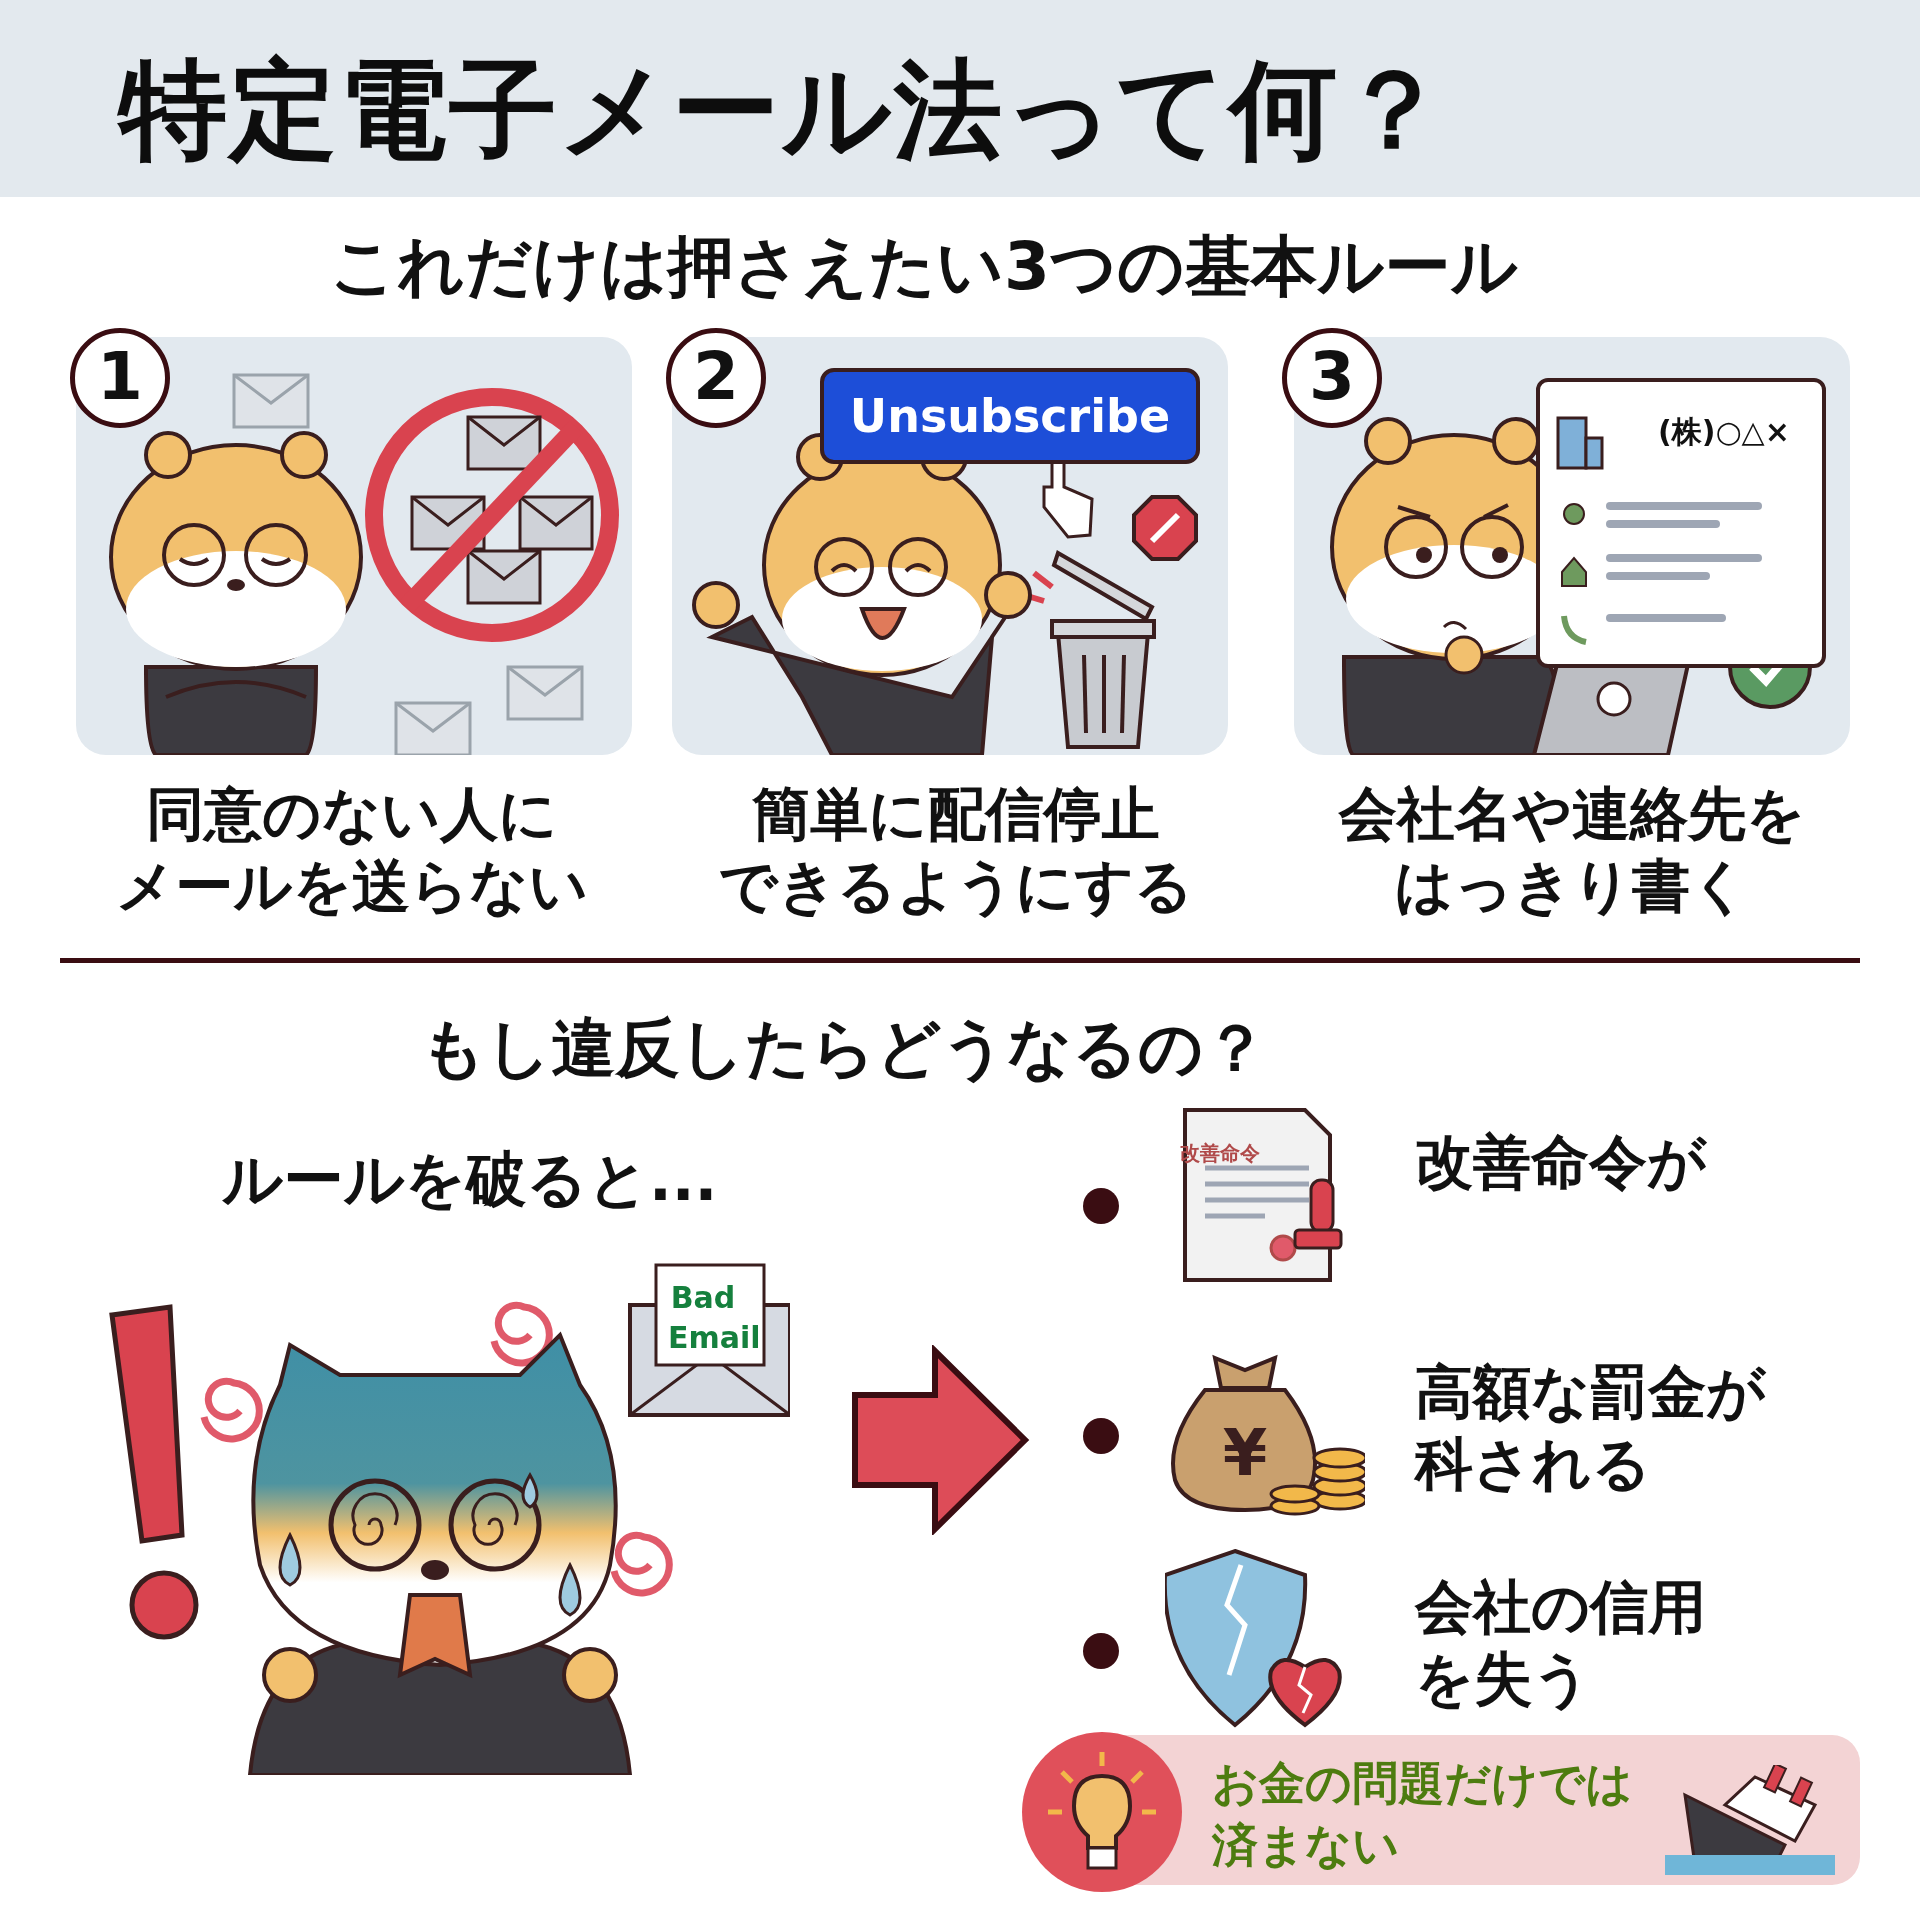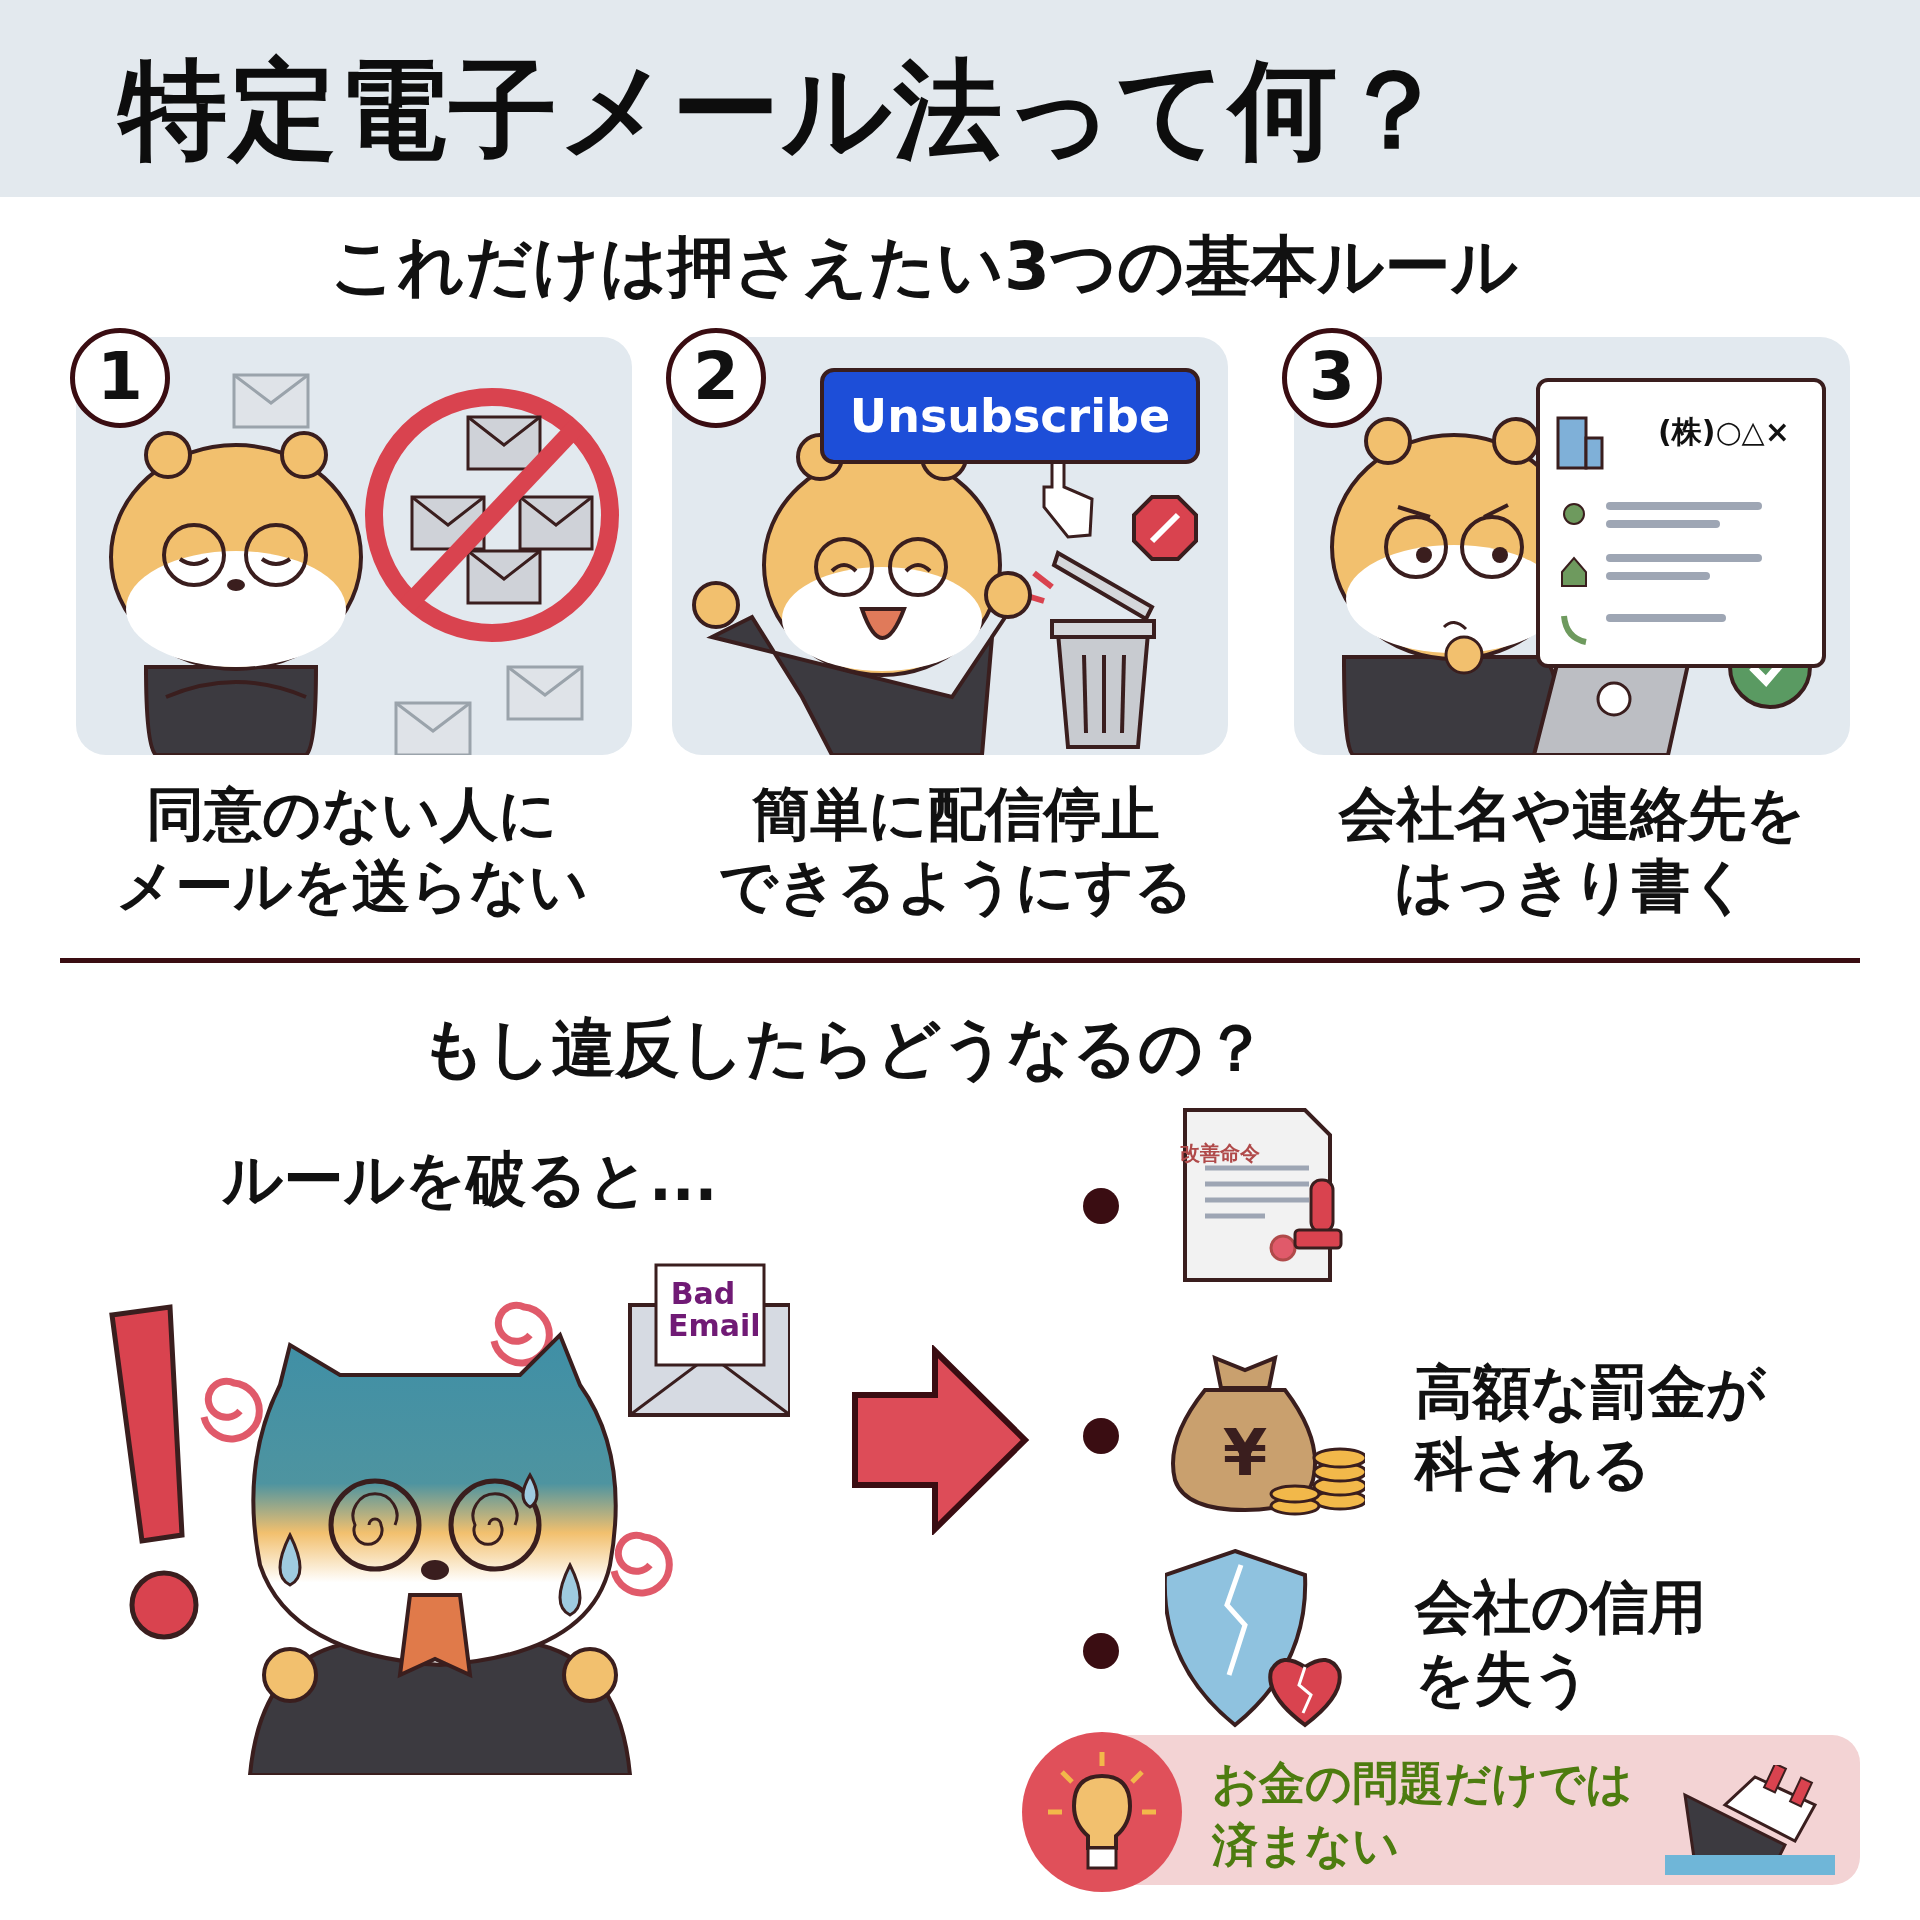--- a/index.html
+++ b/index.html
@@ -34,21 +34,21 @@
   .bullet-text { position: absolute; left: 340px; top: 26px; font-size: 58px; font-weight: 900; line-height: 72px; color: #111; }
 
   .callout { position: absolute; left: 1060px; top: 1735px; width: 800px; height: 150px; background: #f3d3d4; border-radius: 28px; }
   .callout-bulb { position: absolute; left: 1022px; top: 1732px; width: 160px; height: 160px; border-radius: 50%; background: #e0505a; }
   .callout-text { position: absolute; left: 1212px; top: 1752px; font-size: 46px; font-weight: 900; line-height: 62px; color: #4d7c0f; }
   .callout-ship { position: absolute; left: 1665px; top: 1765px; }
 
   .unsub-btn { position: absolute; left: 820px; top: 368px; width: 380px; height: 96px; background: #1d4ed8; border: 4px solid #3a1e1e; border-radius: 14px; color: #fff; font-size: 46px; font-weight: 700; text-align: center; line-height: 88px; z-index: 2; }
   .company-card { position: absolute; left: 1536px; top: 378px; width: 290px; height: 290px; background: #fff; border: 4px solid #3a1e1e; border-radius: 12px; z-index: 1; }
   .company-name { position: absolute; left: 1658px; top: 412px; font-size: 30px; font-weight: 700; color: #111; z-index: 2; }
-  .bad-email { position: absolute; left: 668px; top: 1278px; font-size: 30px; font-weight: 700; color: #701a75; text-align: center; line-height: 32px; z-index: 2; width: 70px; }
+  .bad-email { position: absolute; left: 668px; top: 1278px; font-size: 30px; font-weight: 700; color: #15803d; text-align: center; line-height: 40px; z-index: 2; width: 70px; }
   .order-label { position: absolute; left: 1180px; top: 1140px; font-size: 20px; font-weight: 700; color: #b04a4a; z-index: 2; }
   svg { display: block; }
   .abs { position: absolute; }
 </style>
 </head>
 <body>
 
 <div class="header-band"></div>
 <div class="main-title">特定電子メール法って何？</div>
 <div class="subtitle">これだけは押さえたい3つの基本ルール</div>
@@ -240,20 +240,21 @@
       <line x1="110" y1="68" x2="214" y2="68"></line>
         <line x1="110" y1="84" x2="214" y2="84"></line>
       <line x1="110" y1="100" x2="214" y2="100"></line>
         <line x1="110" y1="116" x2="170" y2="116"></line>
     </g>
     <circle cx="118" cy="148" r="12" fill="#e05a6a" stroke="#b04a4a" stroke-width="3"></circle>
     <rect x="146" y="80" width="22" height="52" rx="10" fill="#d9434f" stroke="#3a1e1e" stroke-width="3"></rect>
     <rect x="130" y="130" width="46" height="18" rx="4" fill="#d9434f" stroke="#3a1e1e" stroke-width="3"></rect>
   </svg>
   <div class="bullet-text">
+    <div>改善命令が</div>
   </div>
 </div>
 <div class="order-label">改善命令</div>
 
 <div class="bullet-row r2">
   <div class="bullet-dot"></div>
   <svg class="bullet-icon" width="200" height="200">
     <path d="M40 60 Q0 110 10 150 Q20 180 80 180 Q140 180 148 150 Q158 110 120 60 Z" fill="#c9a06e" stroke="#3a1e1e" stroke-width="4"></path>
     <path d="M50 28 L80 40 L110 28 L104 58 L56 58 Z" fill="#c9a06e" stroke="#3a1e1e" stroke-width="4"></path>
     <text x="80" y="145" text-anchor="middle" font-size="64" font-weight="900" fill="#3a1e1e" font-family="DejaVu Sans, sans-serif">¥</text>

